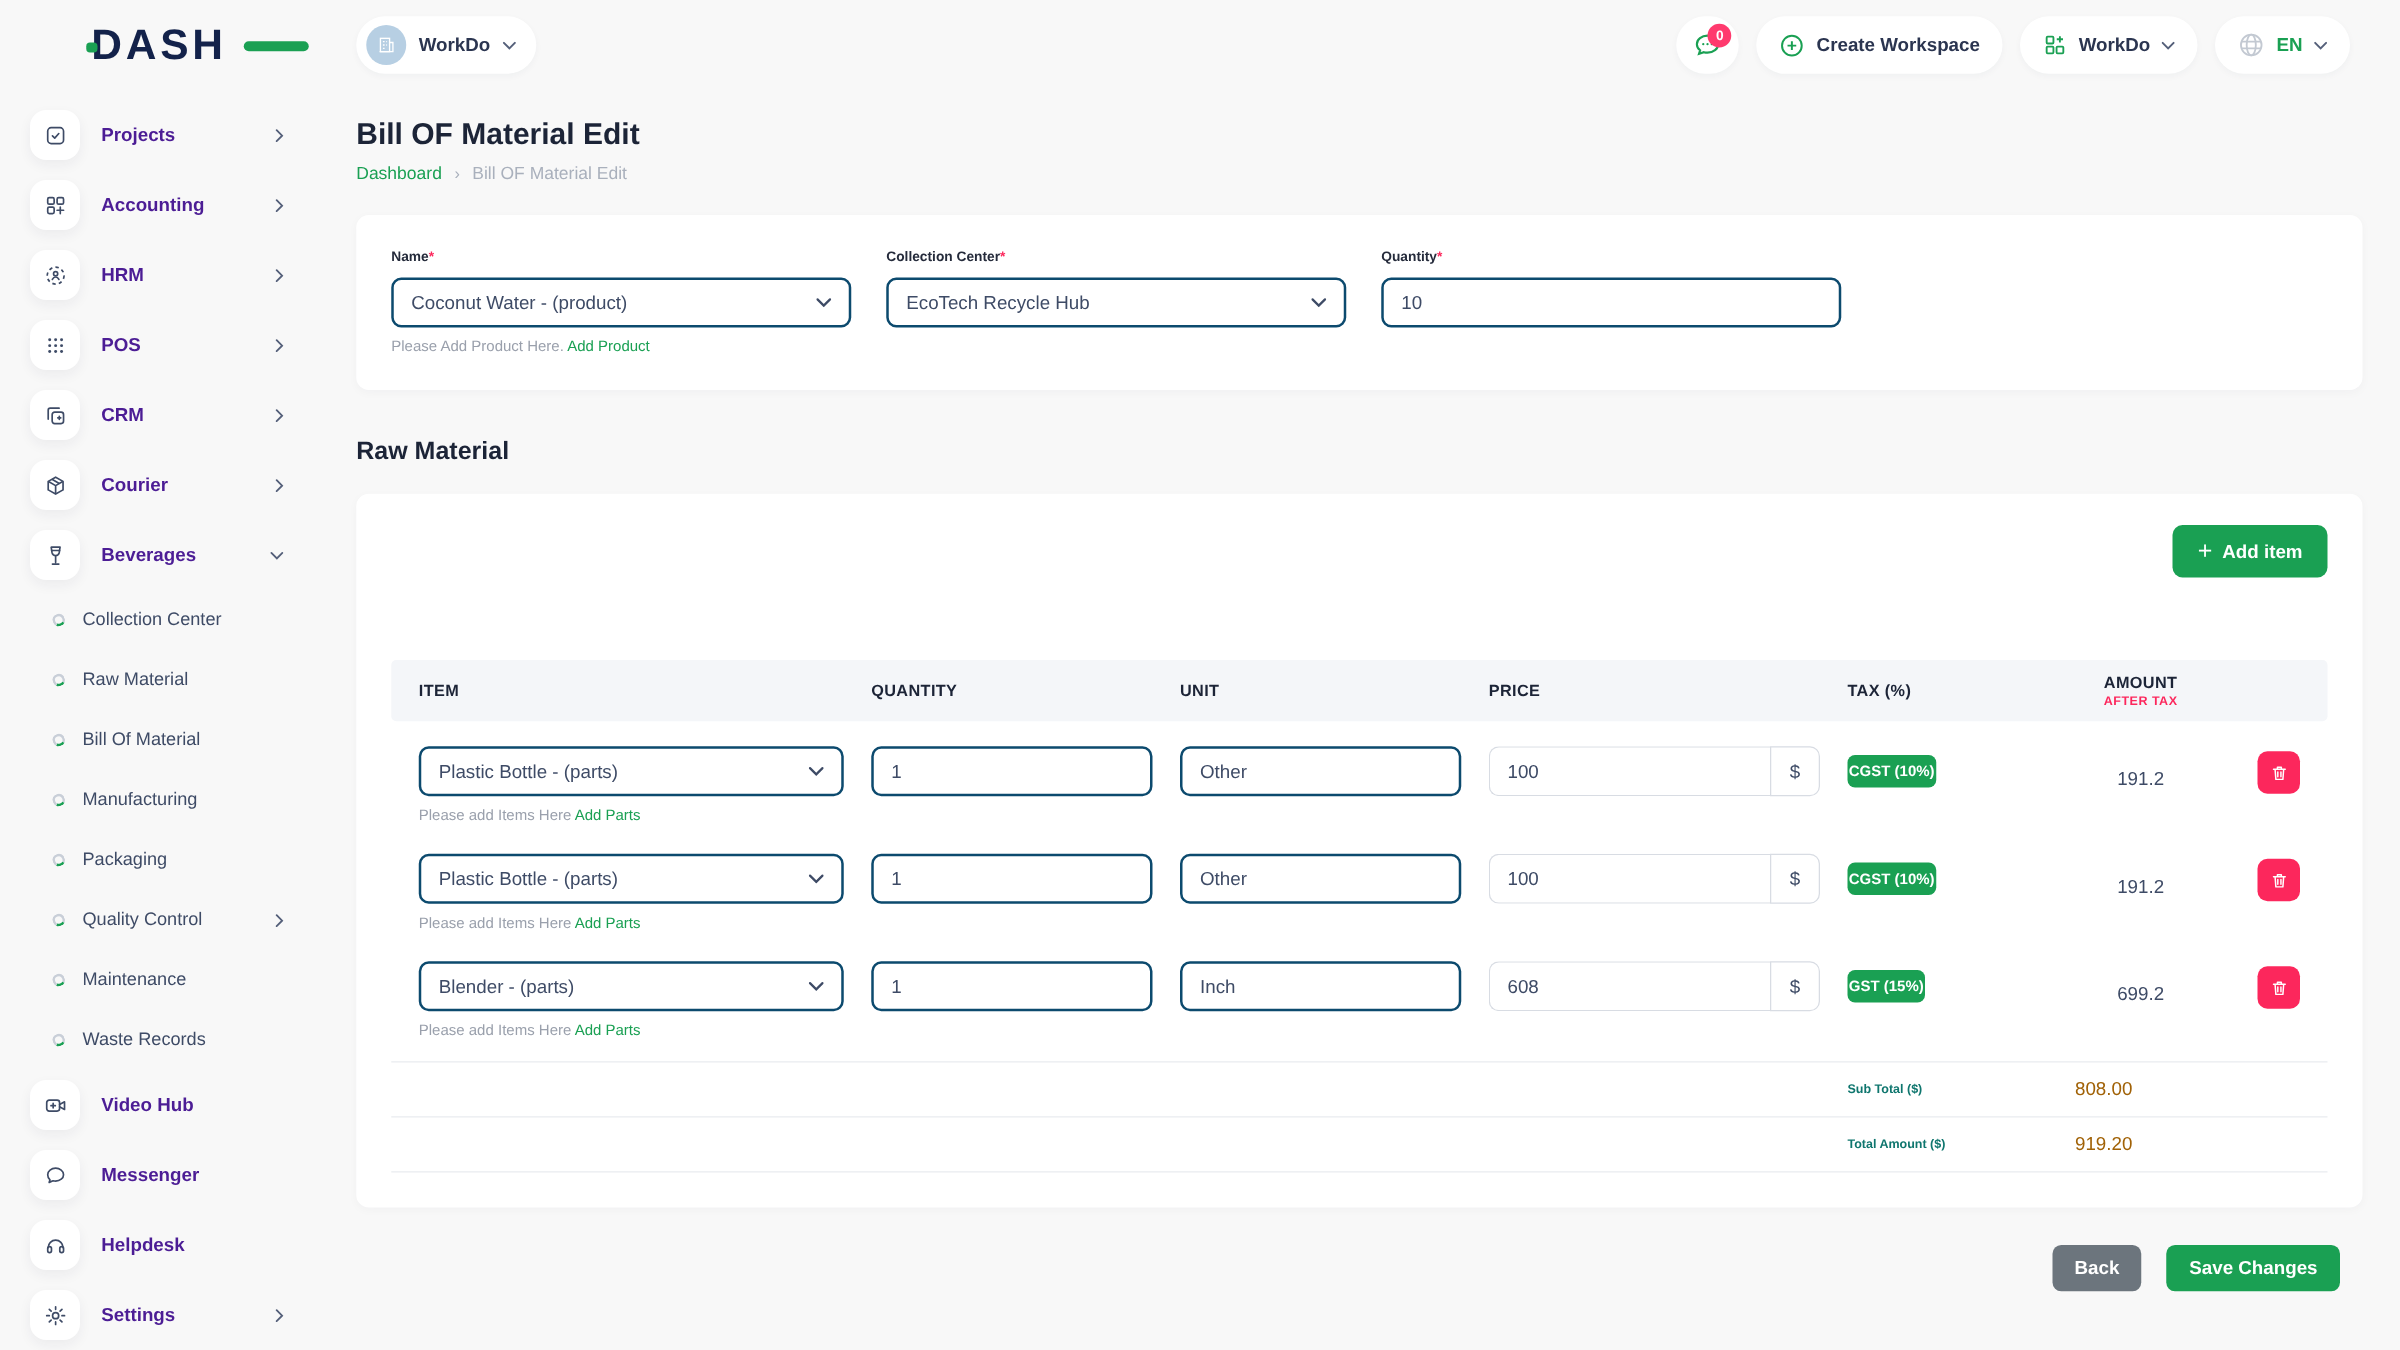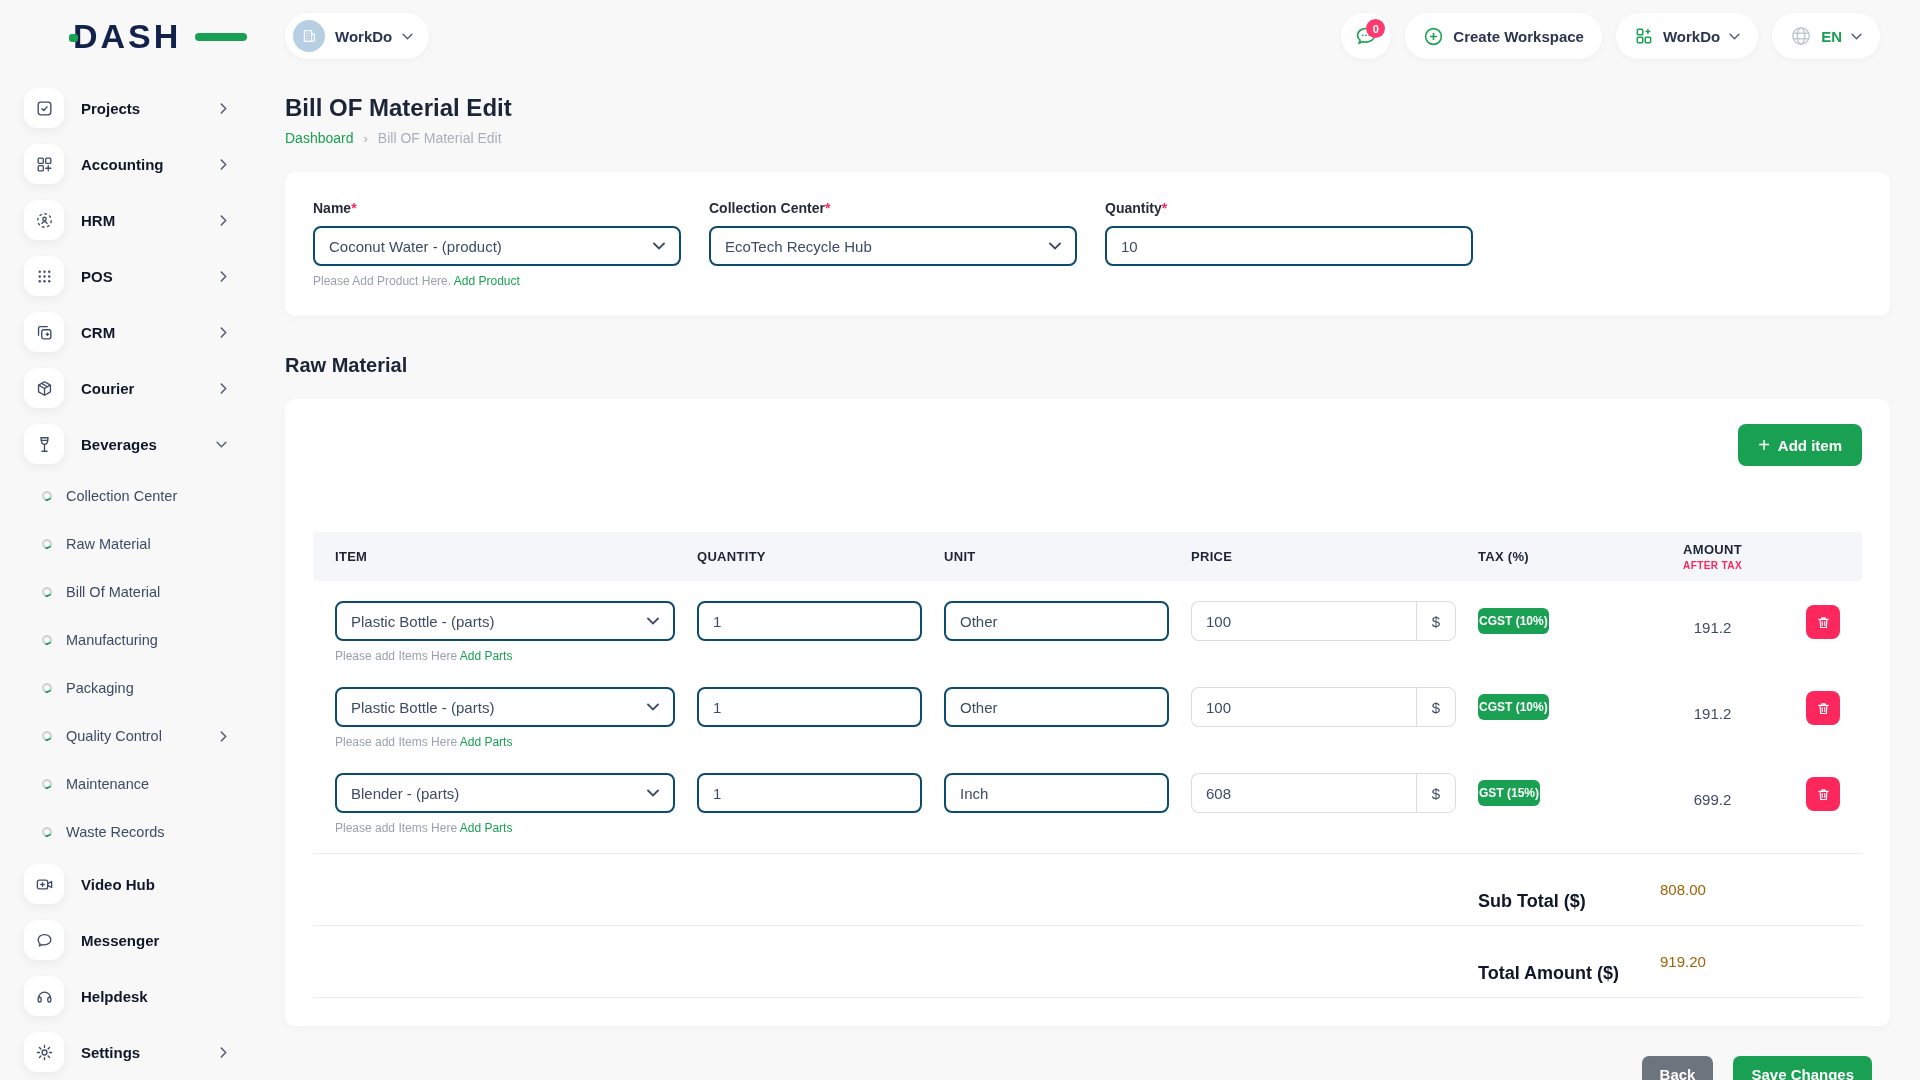--- a/index.html
+++ b/index.html
@@ -58,21 +58,21 @@
     padding:8px 0 0 24px; overflow:hidden;
   }
   .nav-item {
     height:56px; display:flex; align-items:center; gap:17px; cursor:pointer;
   }
   .nav-icon-box {
     width:40px; height:40px; background:#fff; border-radius:13px;
     display:flex; align-items:center; justify-content:center;
     box-shadow:0 4px 10px rgba(30,40,70,.06); flex:none;
   }
-  .nav-label { font-size:15px; font-weight:600; color:#0f172a; flex:1; }
+  .nav-label { font-size:15px; font-weight:600; color:#4c1d95; flex:1; }
   .nav-chev { margin-right:28px; display:flex; }
   .sub-item {
     height:48px; display:flex; align-items:center; gap:14px;
     padding-left:18px; cursor:pointer;
   }
   .bullet {
     width:10px; height:10px; border-radius:50%;
     border:2px solid #c9cfd8; border-bottom-color:#1aa053;
     transform:rotate(-20deg); flex:none;
   }
@@ -81,21 +81,21 @@
   .main { position:absolute; left:285px; top:72px; right:30px; bottom:0; }
   .page-title { font-size:24px; font-weight:700; color:#1c2437; margin-top:22px; }
   .breadcrumb { display:flex; align-items:center; gap:10px; margin-top:8px; font-size:14px; }
   .crumb-link { color:#1aa053; cursor:pointer; }
   .crumb-sep { color:#a9b0bc; font-size:13px; }
   .crumb-current { color:#a9b0bc; }
   .card {
     background:#fff; border-radius:10px; box-shadow:0 2px 8px rgba(30,40,70,.03);
   }
   .card-form { margin-top:26px; padding:28px; display:grid; grid-template-columns:368px 368px 368px; gap:28px; }
-  .f-label { font-size:14px; font-weight:700; color:#252b3b; margin-bottom:10px; }
+  .f-label { font-size:11px; font-weight:700; color:#252b3b; margin-bottom:10px; }
   .req { color:#fc275c; }
   .select, .input {
     height:40px; border:2px solid #0c4a6e; border-radius:8px; background:#fff;
     display:flex; align-items:center; padding:0 14px; font-size:15px; color:#3e4b66;
     width:100%; font-family:inherit;
   }
   .select { justify-content:space-between; cursor:pointer; }
   input.input { outline:none; }
   .helper { margin-top:8px; font-size:12px; color:#9aa0ac; }
   .helper a { color:#1aa053; text-decoration:none; cursor:pointer; }
@@ -140,21 +140,21 @@
   .amount-val { text-align:center; font-size:15px; color:#3e4b66; margin-top:18px; }
   .trash-btn {
     width:34px; height:34px; background:#fc275c; border:none; border-radius:8px;
     display:flex; align-items:center; justify-content:center; cursor:pointer;
     margin-top:4px; justify-self:end;
   }
   .totals-row {
     border-top:1px solid #e9ecef; padding:13px 22px; align-items:center; margin-top:14px;
   }
   .totals-row + .totals-row { margin-top:0; }
-  .tot-label { grid-column:5; font-size:18px; font-weight:700; color:#0f172a;margin-top:24px; }
+  .tot-label { grid-column:5; font-size:10px; font-weight:700; color:#0f766e; }
   .tot-value { grid-column:6; font-size:15px; color:#a16207; }
   .t-bottom { border-top:1px solid #e9ecef; margin-top:0; height:1px; }
   
   .footer-actions { display:flex; justify-content:flex-end; gap:20px; margin-top:30px; padding-right:18px; }
   .btn-back {
     background:#6c757d; color:#fff; border:none; border-radius:7px;
     height:37px; padding:0 18px; font-size:15px; font-weight:600; cursor:pointer; font-family:inherit;
   }
   .btn-save {
     background:#1aa053; color:#fff; border:none; border-radius:7px;

